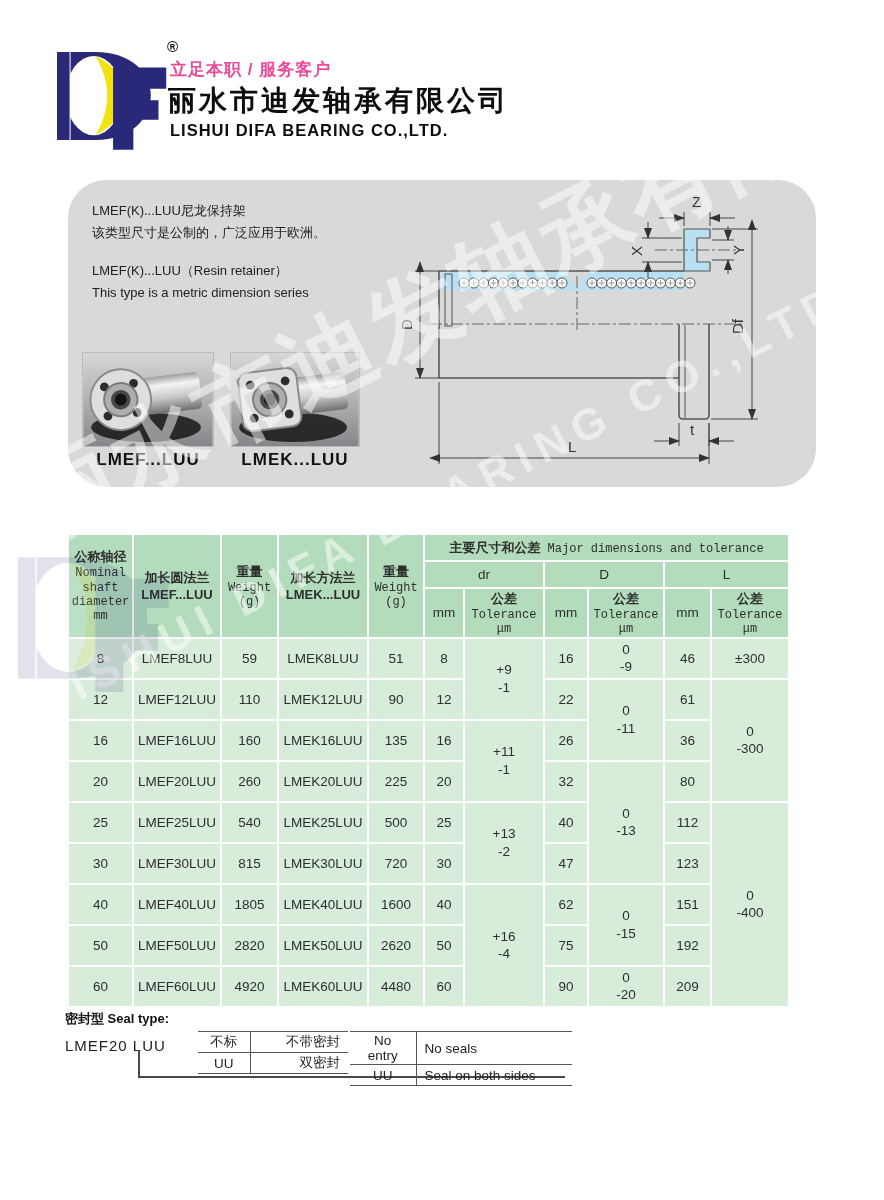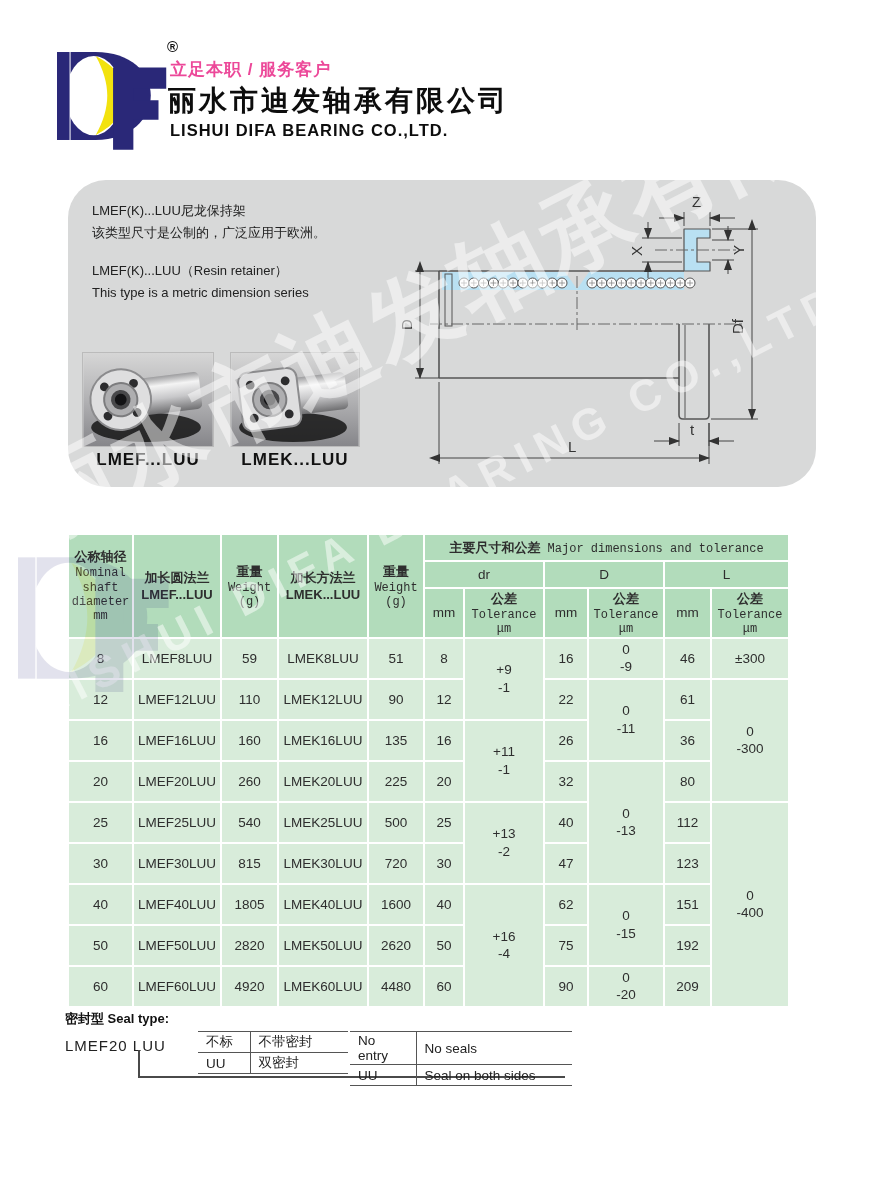--- a/index.html
+++ b/index.html
@@ -48,22 +48,22 @@
   .hmodel { font-weight:bold; font-size:13px; }
   .gh .hcn { display:inline; } .gh .hen { display:inline; white-space:normal; }
   .sub { font-size:13.5px; }
 
   
   .seal-title { position:absolute; left:65px; top:1010px; font-size:13px; font-weight:bold; color:#111; }
   .seal-example { position:absolute; left:65px; top:1037px; font-size:15px; color:#222; letter-spacing:1px; }
   .connector { position:absolute; left:138px; top:1050px; width:427px; height:28px; border-left:2px solid #4a4a4a; border-bottom:2px solid #4a4a4a; }
   .mini { position:absolute; top:1031px; border-collapse:collapse; font-size:13.5px; color:#222; }
   .mini td { border-top:1.5px solid #555; border-bottom:1.5px solid #555; height:21px; padding:1px 8px; }
-  .mini td:first-child { border-right:1.5px solid #555; }
-  .mini.cn { left:198px; } .mini.cn td:first-child { width:52px; } .mini.cn td:last-child { width:98px; }
+  .mini td:first-child { border-right:1.5px solid #555; text-align:center; }
+  .mini.cn { left:198px; } .mini.cn td:first-child { width:52px; } .mini.cn td:last-child { width:98px;text-align:right; }
   .mini.en { left:350px; } .mini.en td:first-child { width:66px; } .mini.en td:last-child { width:156px; }
 </style>
 </head>
 <body>
 
 <div class="page">
 
   <svg class="logo" viewBox="0 0 120 115">
     <path d="M14,12 L40,12 C76,12 97,33 97,57 C97,81 76,103 40,103 L14,103 Z" fill="#2a2878"></path>
     <ellipse cx="38" cy="57" rx="29" ry="41" fill="#ffffff"></ellipse>

